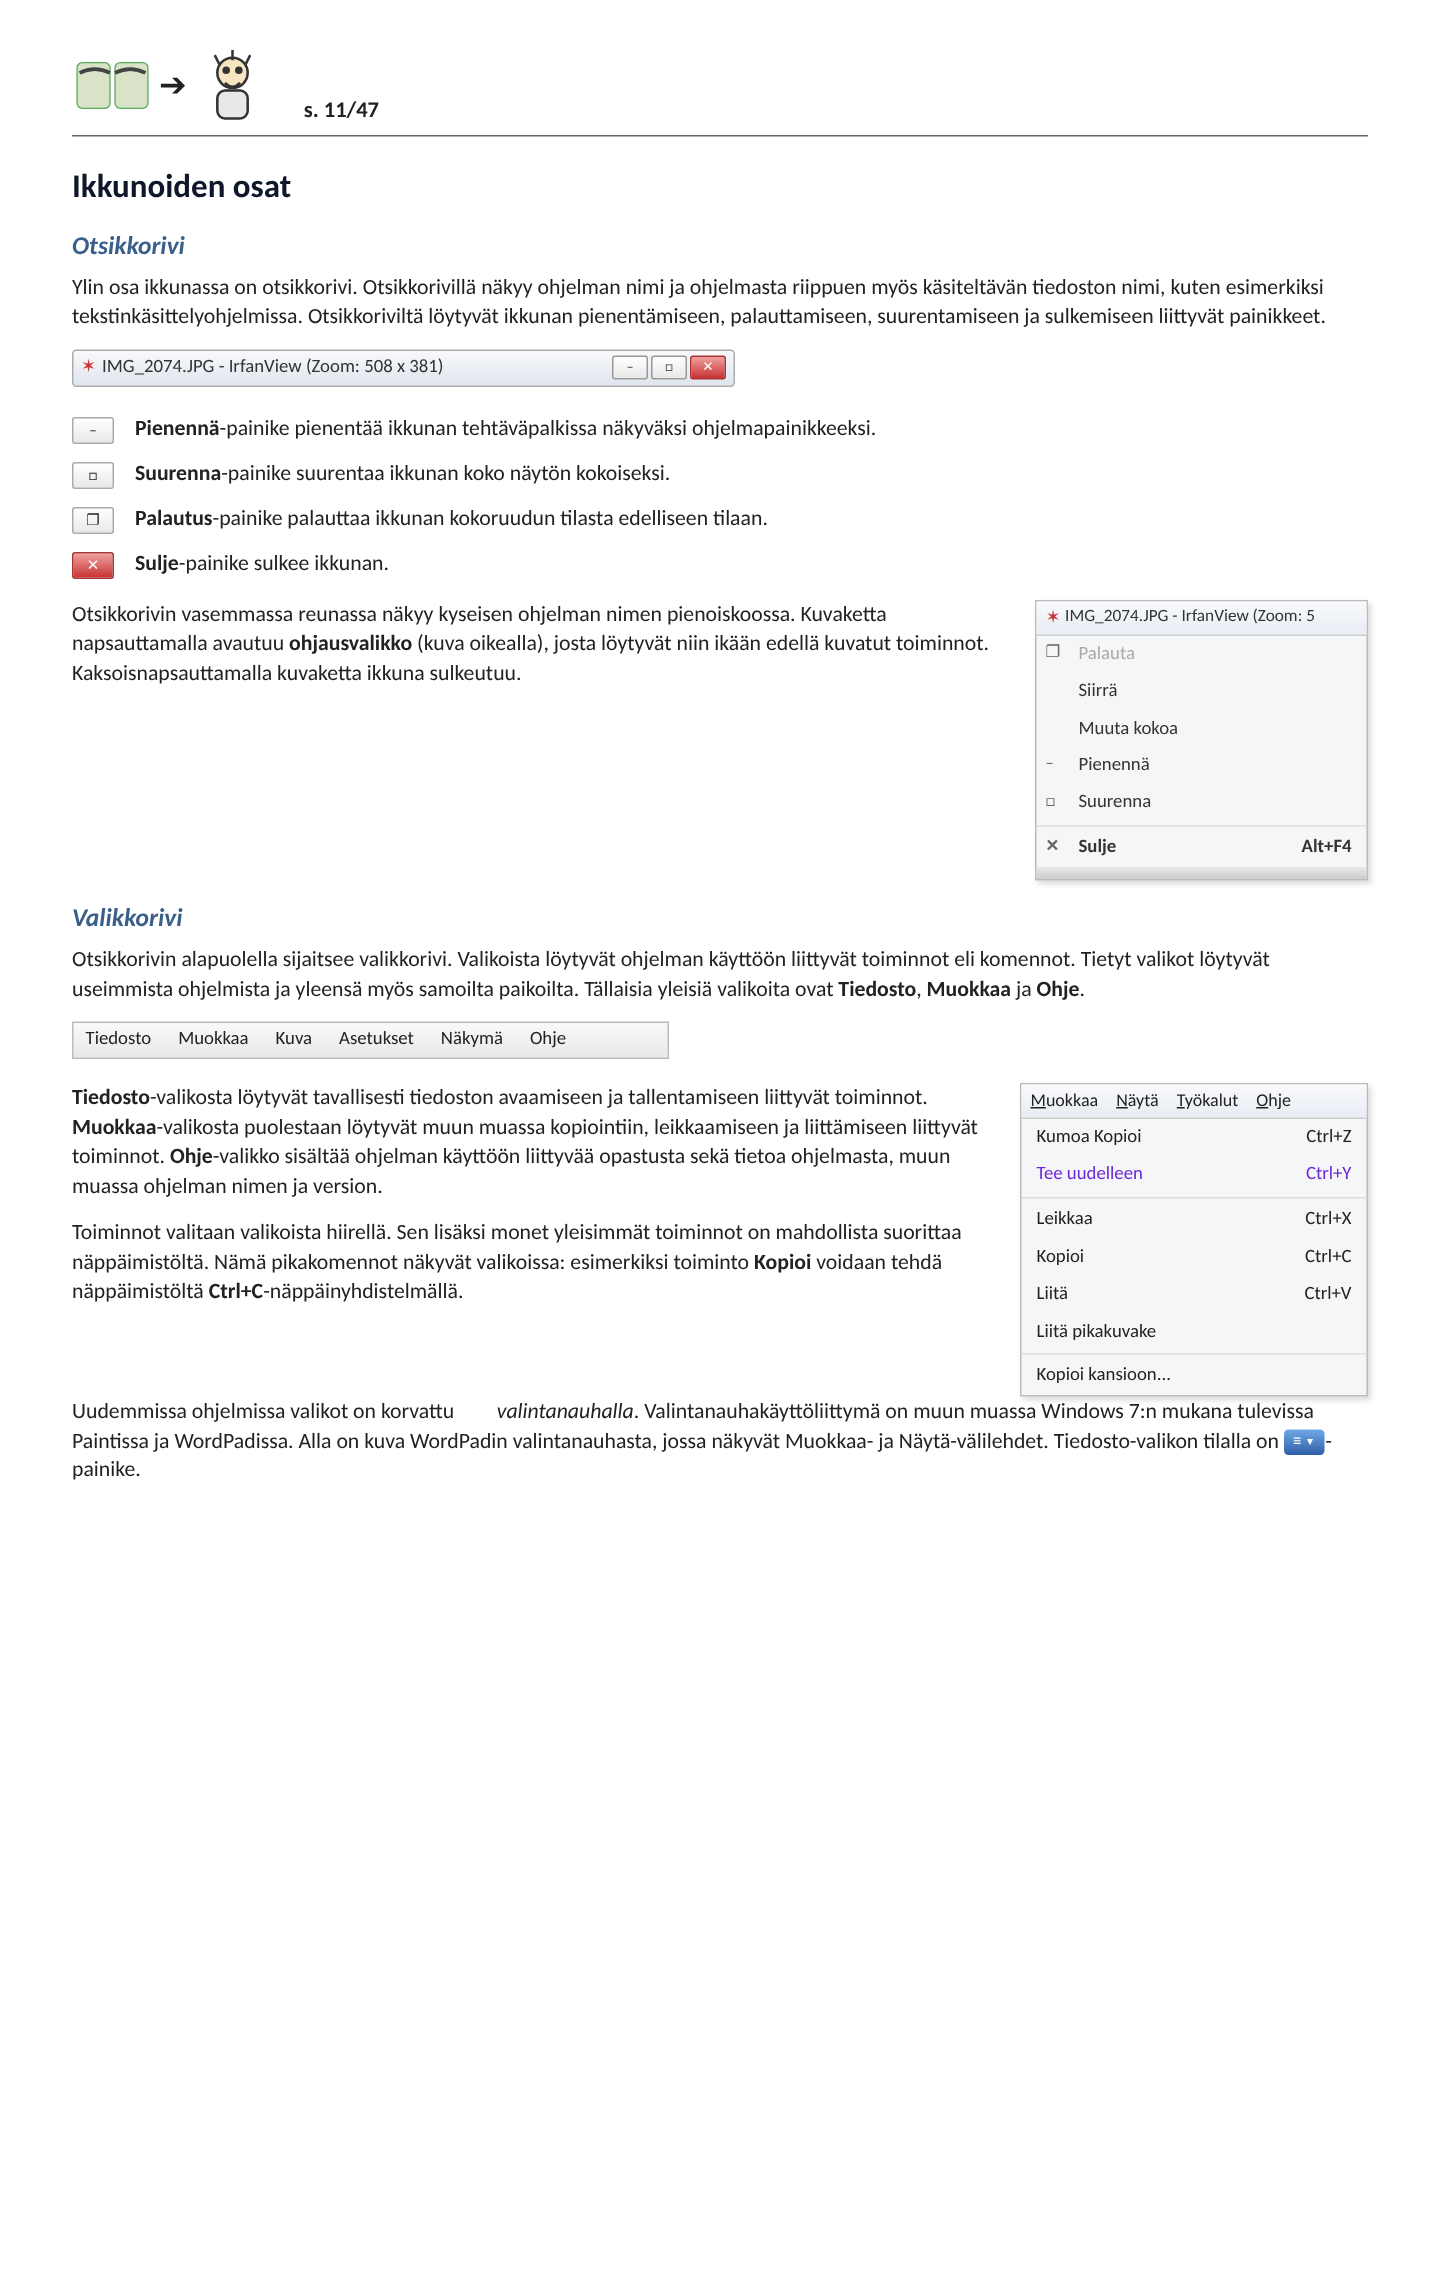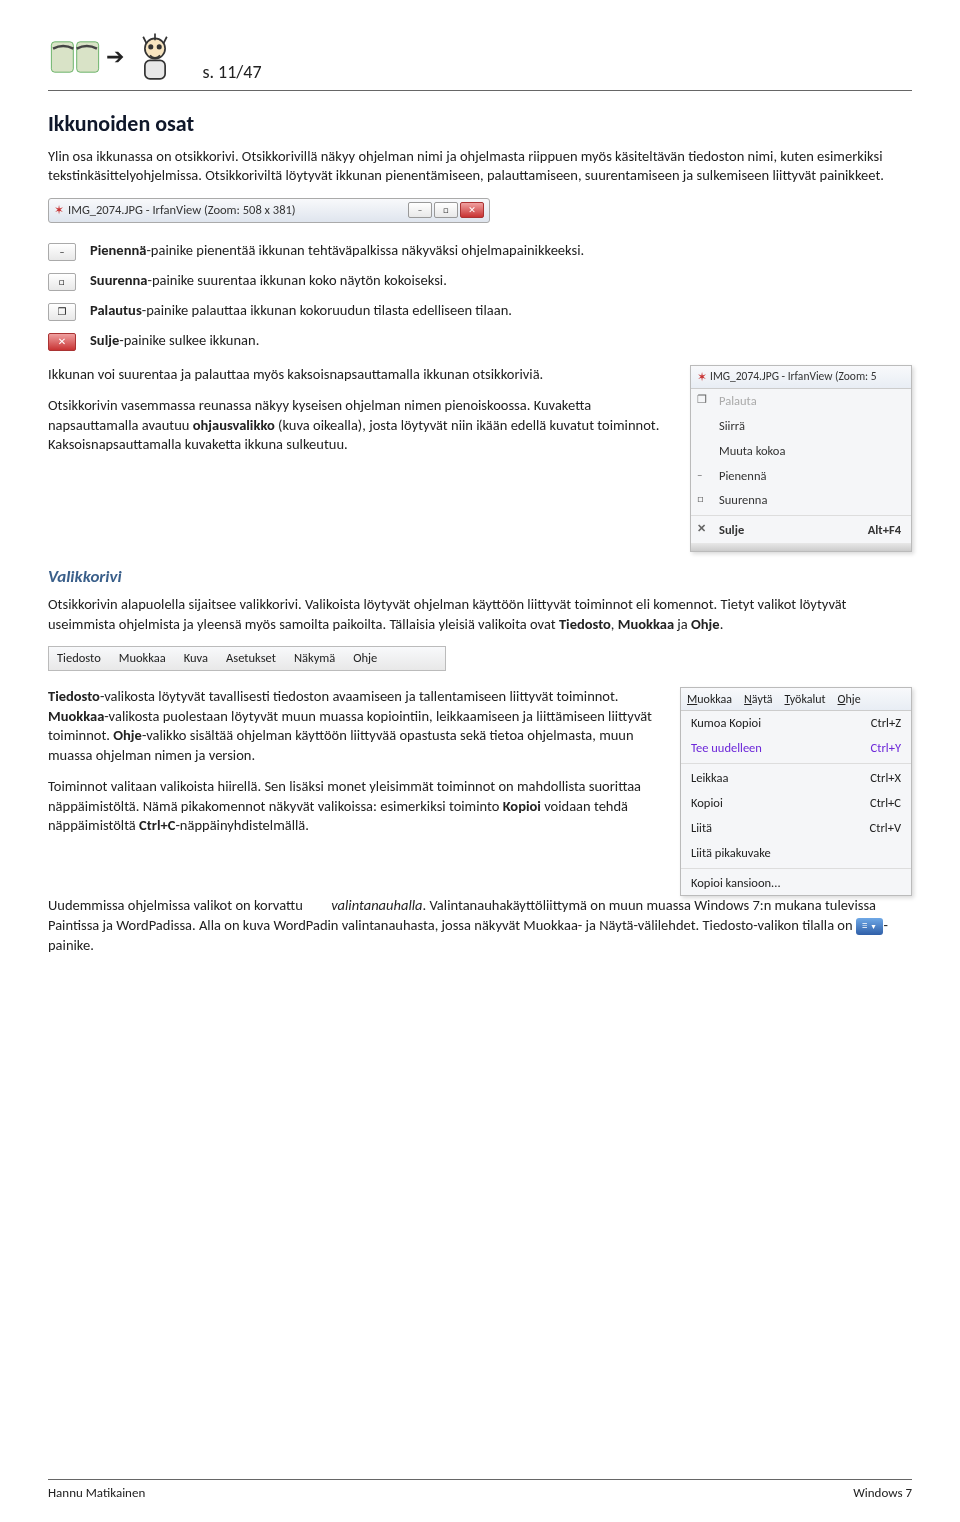--- a/index.html
+++ b/index.html
@@ -38,21 +38,22 @@
     font-size: 22px;
     margin: 0 4px;
   }
   .header-title {
     flex: 1;
     text-align: left;
     font-size: 15px;
     padding-left: 70px;
   }
   .header-page {
-    font-size: 18px;
+    font-size: 15px;
+    font-weight: bold;
   }
   .h1 {
     color: #0f172a;
     font-size: 22px;
     font-weight: bold;
     margin: 18px 0 8px 0;
   }
   .h2 {
     color: #3a5f8a;
     font-size: 17px;
@@ -226,20 +227,21 @@
           <path d="M26 30 Q32 36 38 30" stroke="#333" fill="none" stroke-width="2"></path>
           <rect x="20" y="36" width="24" height="22" rx="6" fill="#e8e8e8" stroke="#333" stroke-width="2"></rect>
           <path d="M18 8 L22 16 M46 8 L42 16 M32 4 L32 12" stroke="#333" stroke-width="2"></path>
         </svg>
       </span>
     </div>
     <div class="header-page">s. 11/47</div>
   </div>
 
   <div class="h1">Ikkunoiden osat</div>
+  <div class="h2">Otsikkorivi</div>
   <p>Ylin osa ikkunassa on otsikkorivi. Otsikkorivillä näkyy ohjelman nimi ja ohjelmasta riippuen myös käsiteltävän tiedoston nimi, kuten esimerkiksi tekstinkäsittelyohjelmissa. Otsikkoriviltä löytyvät ikkunan pienentämiseen, palauttamiseen, suurentamiseen ja sulkemiseen liittyvät painikkeet.</p>
 
   <div class="titlebar">
     <div class="tb-left">
       <span class="red-star">✶</span>
       <span>IMG_2074.JPG - IrfanView (Zoom: 508 x 381)</span>
     </div>
     <div class="tb-right">
       <div class="tb-btn">–</div>
       <div class="tb-btn">□</div>
@@ -296,21 +298,20 @@
         </div>
       <div class="ctx-sep"></div>
       <div class="ctx-item bold">
         <span class="ico">✕</span>
         <span>Sulje</span>
         <span>Alt+F4</span>
       </div>
       <div class="ctx-bottom"></div>
     </div>
 
-    <p>Ikkunan voi suurentaa ja palauttaa myös kaksoisnapsauttamalla ikkunan otsikkoriviä.</p>
     <p>
       <span>Otsikkorivin vasemmassa reunassa näkyy kyseisen ohjelman nimen pienoiskoossa. Kuvaketta napsauttamalla avautuu </span><b>ohjausvalikko</b><span> (kuva oikealla), josta löytyvät niin ikään edellä kuvatut toiminnot. Kaksoisnapsauttamalla kuvaketta ikkuna sulkeutuu.</span>
     </p>
   </div>
 
   <div class="h2">Valikkorivi</div>
   <p>
     <span>Otsikkorivin alapuolella sijaitsee valikkorivi. Valikoista löytyvät ohjelman käyttöön liittyvät toiminnot eli komennot. Tietyt valikot löytyvät useimmista ohjelmista ja yleensä myös samoilta paikoilta. Tällaisia yleisiä valikoita ovat </span><b>Tiedosto</b>, <b>Muokkaa</b> ja <b>Ohje</b>.
   </p>
 
@@ -375,17 +376,13 @@
   </div>
 
   <p>
     <span>Uudemmissa ohjelmissa valikot on korvattu </span><i>valintanauhalla</i><span>. Valintanauhakäyttöliittymä on muun muassa Windows 7:n mukana tulevissa Paintissa ja WordPadissa. Alla on kuva WordPadin valintanauhasta, jossa näkyvät Muokkaa- ja Näytä-välilehdet. Tiedosto-valikon tilalla on </span>
     <span class="blue-chip">
       <span>≡</span>
       <span class="tri">▾</span>
     </span><span>-painike.</span>
   </p>
 
-  <div class="footer">
-    <div>Hannu Matikainen</div>
-    <div>Windows 7</div>
-  </div>
 </div>
 
 </body></html>

